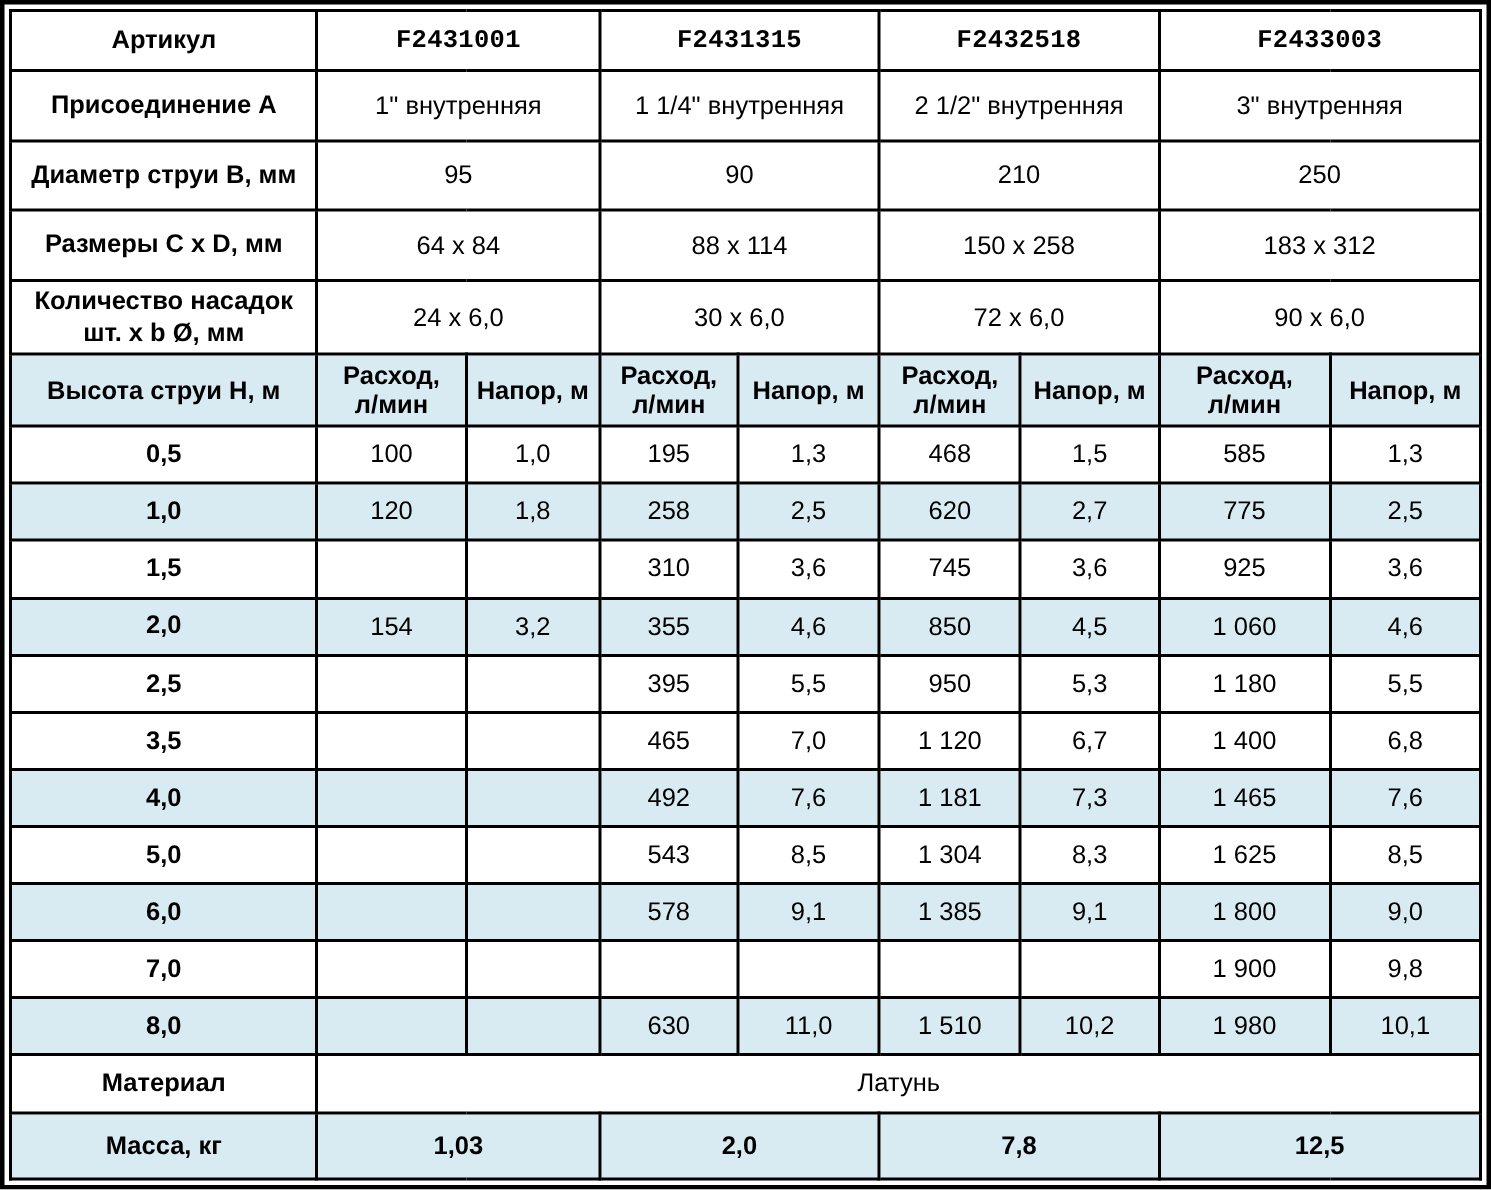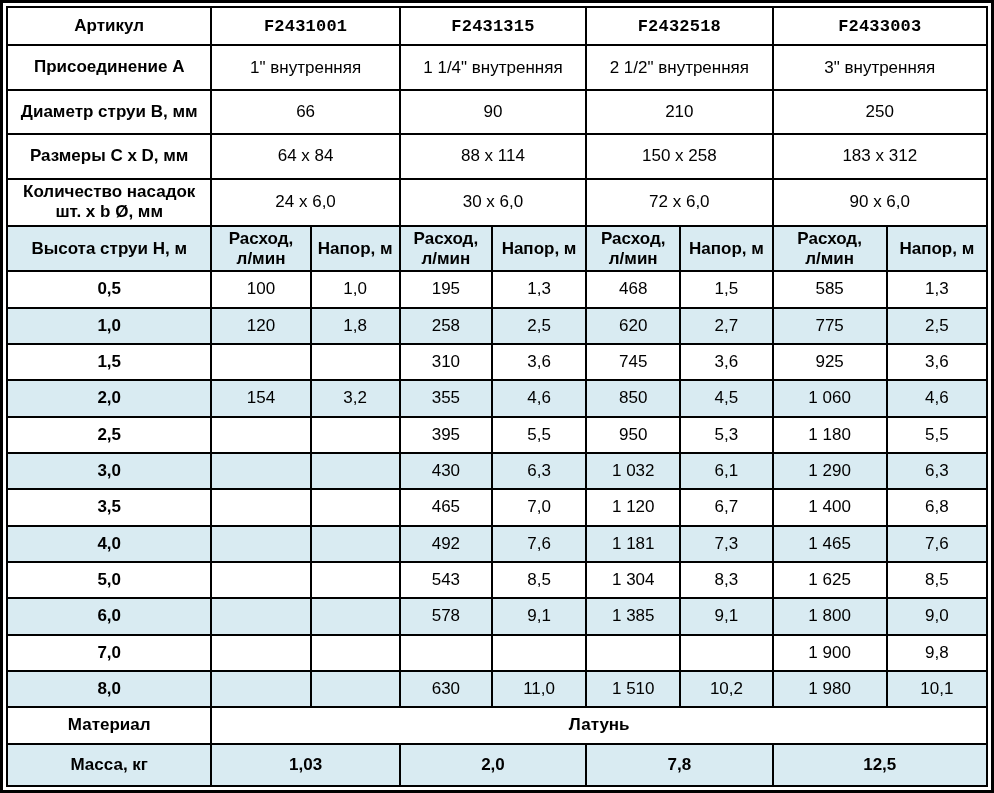--- a/index.html
+++ b/index.html
@@ -48,21 +48,21 @@
   }
   tr.alt td { background: #d9ebf2; }
   tr.r-article { height: 38px; }
   tr.r-spec { height: 44px; }
   tr.r-spec2 { height: 38px; padding-left: 32px; }
   tr.r-head { height: 36px; }
   tr.data-row { height: 36px; }
   tr.r-material { height: 36px; padding-left: 40px; }
   tr.mass-row { height: 42px; }
   tr.mass-row td { background: #d9ebf2; font-weight: bold; }
-  .material-value { font-weight: bold; }
+  .material-value { font-weight: normal; }
   .num-cell { font-weight: normal; }
 </style>
 </head>
 <body>
 
 <div class="frame">
   <table class="spec">
     <colgroup>
       <col style="width:204px">
         <col style="width:99px">
@@ -85,21 +85,21 @@
       </tr>
       <tr class="r-spec">
         <td class="label-cell">Присоединение A</td>
         <td colspan="2">1" внутренняя</td>
         <td colspan="2">1 1/4" внутренняя</td>
         <td colspan="2">2 1/2" внутренняя</td>
         <td colspan="2">3" внутренняя</td>
       </tr>
       <tr class="r-spec">
         <td class="label-cell">Диаметр струи B, мм</td>
-        <td colspan="2">66</td>
+        <td colspan="2">95</td>
         <td colspan="2">90</td>
         <td colspan="2">210</td>
         <td colspan="2">250</td>
       </tr>
       <tr class="r-spec">
         <td class="label-cell">Размеры C x D, мм</td>
         <td colspan="2">64 x 84</td>
         <td colspan="2">88 x 114</td>
         <td colspan="2">150 x 258</td>
         <td colspan="2">183 x 312</td>
@@ -178,31 +178,20 @@
           <td class="label-cell">2,5</td>
           <td class="num-cell"></td>
           <td class="num-cell"></td>
           <td class="num-cell">395</td>
           <td class="num-cell">5,5</td>
           <td class="num-cell">950</td>
           <td class="num-cell">5,3</td>
           <td class="num-cell">1 180</td>
           <td class="num-cell">5,5</td>
         </tr>
-        <tr class="data-row alt">
-          <td class="label-cell">3,0</td>
-          <td class="num-cell"></td>
-          <td class="num-cell"></td>
-          <td class="num-cell">430</td>
-          <td class="num-cell">6,3</td>
-          <td class="num-cell">1 032</td>
-          <td class="num-cell">6,1</td>
-          <td class="num-cell">1 290</td>
-          <td class="num-cell">6,3</td>
-        </tr>
         <tr class="data-row">
           <td class="label-cell">3,5</td>
           <td class="num-cell"></td>
           <td class="num-cell"></td>
           <td class="num-cell">465</td>
           <td class="num-cell">7,0</td>
           <td class="num-cell">1 120</td>
           <td class="num-cell">6,7</td>
           <td class="num-cell">1 400</td>
           <td class="num-cell">6,8</td>

